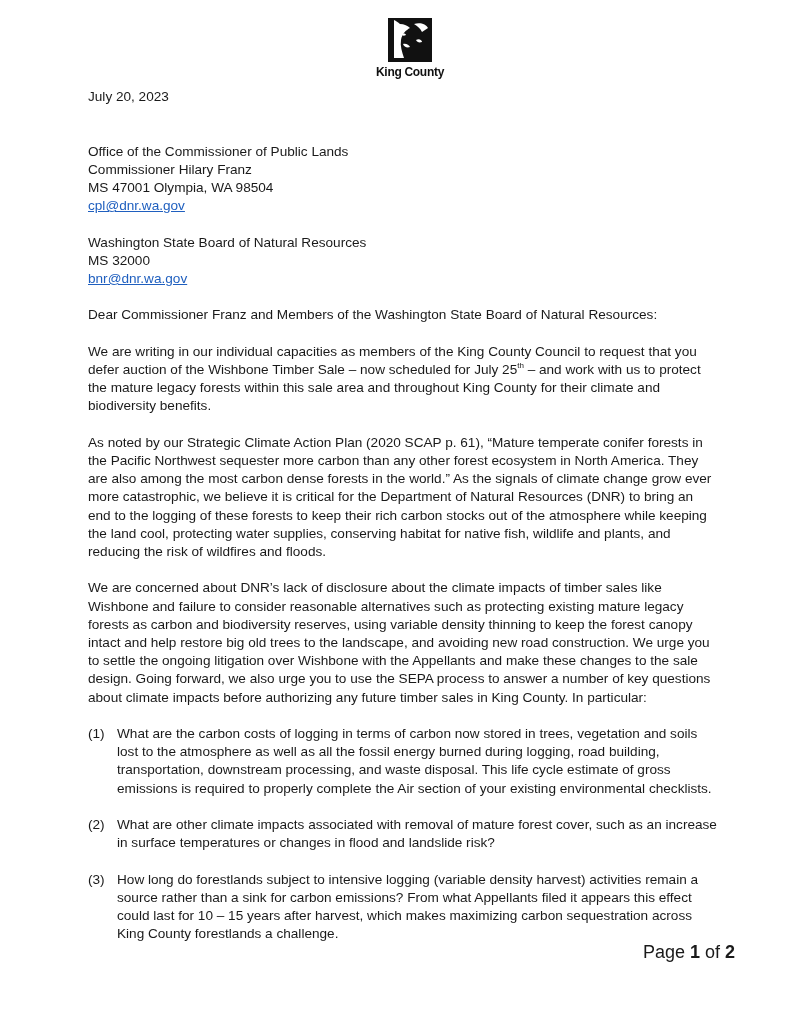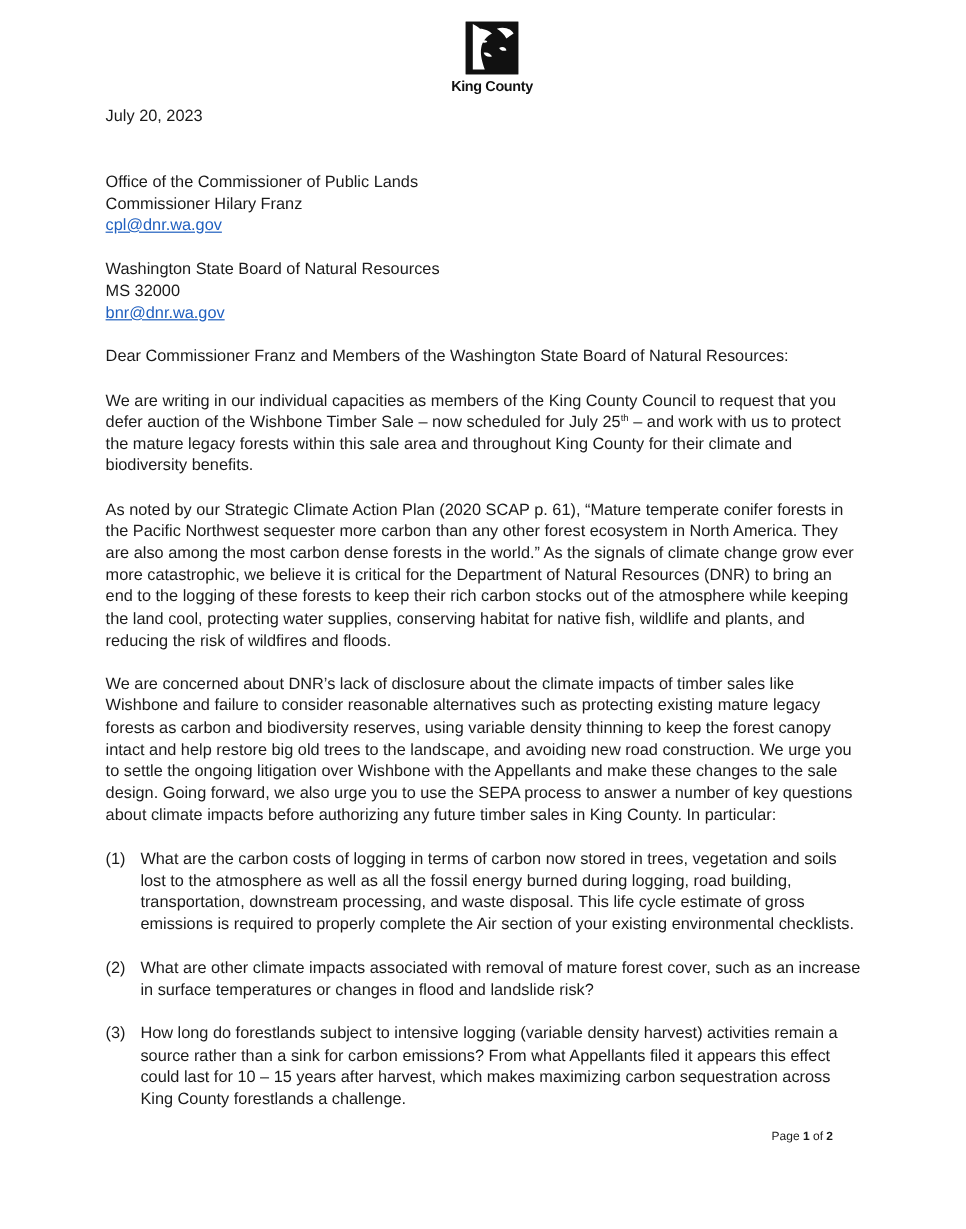--- a/index.html
+++ b/index.html
@@ -9,21 +9,21 @@
   .logo-mark { width: 44px; height: 44px; margin: 0 auto; background: #111; position: relative; overflow: hidden; }
   .logo-text { font-weight: bold; font-size: 12px; letter-spacing: -0.3px; margin-top: 3px; color: #111; }
   .content { position: absolute; left: 88px; top: 88px; width: 630px; font-size: 13.6px; line-height: 18.2px; }
   .content p { margin: 0; }
   .gap { height: 18.2px; }
   a.email { color: #1f5fbf; }
   sup { font-size: 8px; line-height: 0; }
   .list-item { display: flex; }
   .list-num { width: 29px; flex: none; }
   .list-text { flex: 1; }
-  .page-num { position: absolute; left: 643px; top: 942px; font-size: 10px; }
+  .page-num { position: absolute; left: 643px; top: 942px; font-size: 18px; }
   .page-num b { font-weight: bold; }
 </style>
 </head>
 <body>
 
 <div class="logo">
   <div class="logo-mark">
     <svg width="44" height="44" viewBox="0 0 44 44">
       <rect width="44" height="44" fill="#111"></rect>
       <path d="M6 2 L6 40 L16 40 C14 34 12 28 13 22 C14 16 18 12 22 10 C20 8 16 6 12 6 C10 4 8 3 6 2 Z" fill="#fff"></path>
@@ -37,20 +37,21 @@
 </div>
 
 <div class="content">
   <p>July 20, 2023</p>
   <div class="gap"></div>
   <div class="gap"></div>
 
   <div>
     <p>Office of the Commissioner of Public Lands</p>
     <p>Commissioner Hilary Franz</p>
+    <p>MS 47001 Olympia, WA 98504</p>
     <p><a class="email" href="mailto:cpl@dnr.wa.gov">cpl@dnr.wa.gov</a></p>
   </div>
   <div class="gap"></div>
 
   <div>
     <p>Washington State Board of Natural Resources</p>
     <p>MS 32000</p>
     <p><a class="email" href="mailto:bnr@dnr.wa.gov">bnr@dnr.wa.gov</a></p>
   </div>
   <div class="gap"></div>

